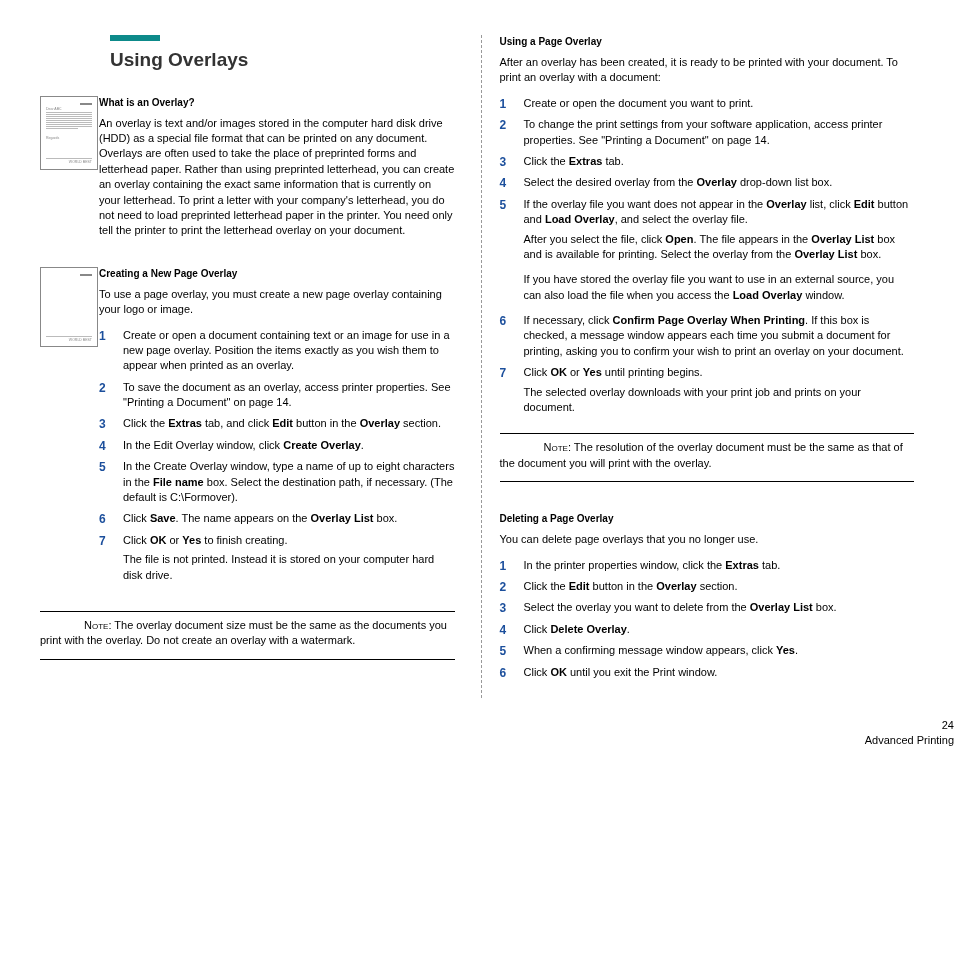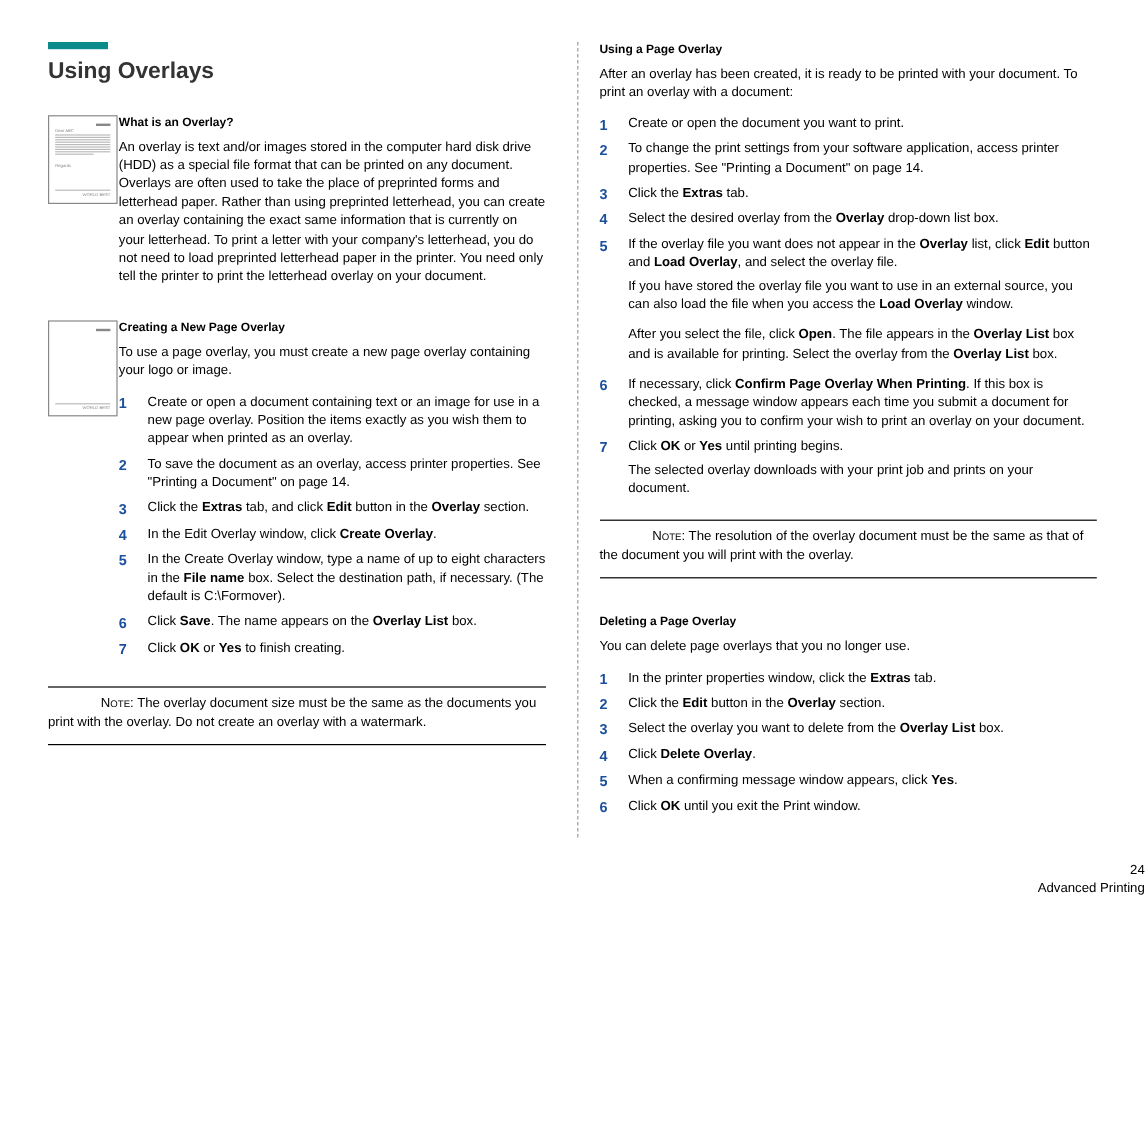--- a/index.html
+++ b/index.html
@@ -106,21 +106,21 @@
     font-weight: normal;
     margin-left: 44px;
   }
   .footer {
     text-align: right;
     font-size: 11px;
     padding-bottom: 20px;
   }
   .body-flow { flex:1; }
   .sub { margin-top:4px;}
-  .left-pad { }
+  .left-pad { margin-left: 70px;}
 </style>
 </head>
 <body>
 
 <div class="page">
 
   <div class="col col-left">
     <div class="left-pad">
       <div class="title-bar"></div>
       <h1>Using Overlays</h1>
@@ -158,20 +158,21 @@
         <h2>Creating a New Page Overlay</h2>
         <p>To use a page overlay, you must create a new page overlay containing your logo or image.</p>
         <ol>
           <li>Create or open a document containing text or an image for use in a new page overlay. Position the items exactly as you wish them to appear when printed as an overlay.</li>
           <li>To save the document as an overlay, access printer properties. See "Printing a Document" on page 14.</li>
           <li><span>Click the </span><b>Extras</b><span> tab, and click </span><b>Edit</b><span> button in the </span><b>Overlay</b><span> section.</span></li>
           <li><span>In the Edit Overlay window, click </span><b>Create Overlay</b><span>.</span></li>
           <li><span>In the Create Overlay window, type a name of up to eight characters in the </span><b>File name</b><span> box. Select the destination path, if necessary. (The default is C:\Formover).</span></li>
           <li><span>Click </span><b>Save</b><span>. The name appears on the </span><b>Overlay List</b><span> box.</span></li>
           <li><span>Click </span><b>OK</b><span> or </span><b>Yes</b><span> to finish creating.</span>
+            <p class="sub">The file is not printed. Instead it is stored on your computer hard disk drive.</p>
           </li>
         </ol>
       </div>
     </div>
 
     <div>
       <div class="note-divider"></div>
       <p><b><span class="note-label">Note</span></b><span>: The overlay document size must be the same as the documents you print with the overlay. Do not create an overlay with a watermark.</span></p>
       <div class="note-divider-bot"></div>
     </div>
@@ -183,22 +184,22 @@
 
     <div class="section">
       <h2>Using a Page Overlay</h2>
       <p>After an overlay has been created, it is ready to be printed with your document. To print an overlay with a document:</p>
       <ol>
         <li>Create or open the document you want to print.</li>
         <li>To change the print settings from your software application, access printer properties. See "Printing a Document" on page 14.</li>
         <li><span>Click the </span><b>Extras</b><span> tab.</span></li>
         <li><span>Select the desired overlay from the </span><b>Overlay</b><span> drop-down list box.</span></li>
         <li><span>If the overlay file you want does not appear in the </span><b>Overlay</b><span> list, click </span><b>Edit</b><span> button and </span><b>Load Overlay</b><span>, and select the overlay file.</span>
+          <p class="sub"><span>After you select the file, click </span><b>Open</b><span>. The file appears in the </span><b>Overlay List</b><span> box and is available for printing. Select the overlay from the </span><b>Overlay List</b><span> box.</span></p>
           <p class="sub"><span>If you have stored the overlay file you want to use in an external source, you can also load the file when you access the </span><b>Load Overlay</b><span> window.</span></p>
-          <p class="sub"><span>After you select the file, click </span><b>Open</b><span>. The file appears in the </span><b>Overlay List</b><span> box and is available for printing. Select the overlay from the </span><b>Overlay List</b><span> box.</span></p>
         </li>
         <li><span>If necessary, click </span><b>Confirm Page Overlay When Printing</b><span>. If this box is checked, a message window appears each time you submit a document for printing, asking you to confirm your wish to print an overlay on your document.</span>
         </li>
         <li><span>Click </span><b>OK</b><span> or </span><b>Yes</b><span> until printing begins.</span>
           <p class="sub">The selected overlay downloads with your print job and prints on your document.</p>
         </li>
       </ol>
     </div>
 
     <div>

